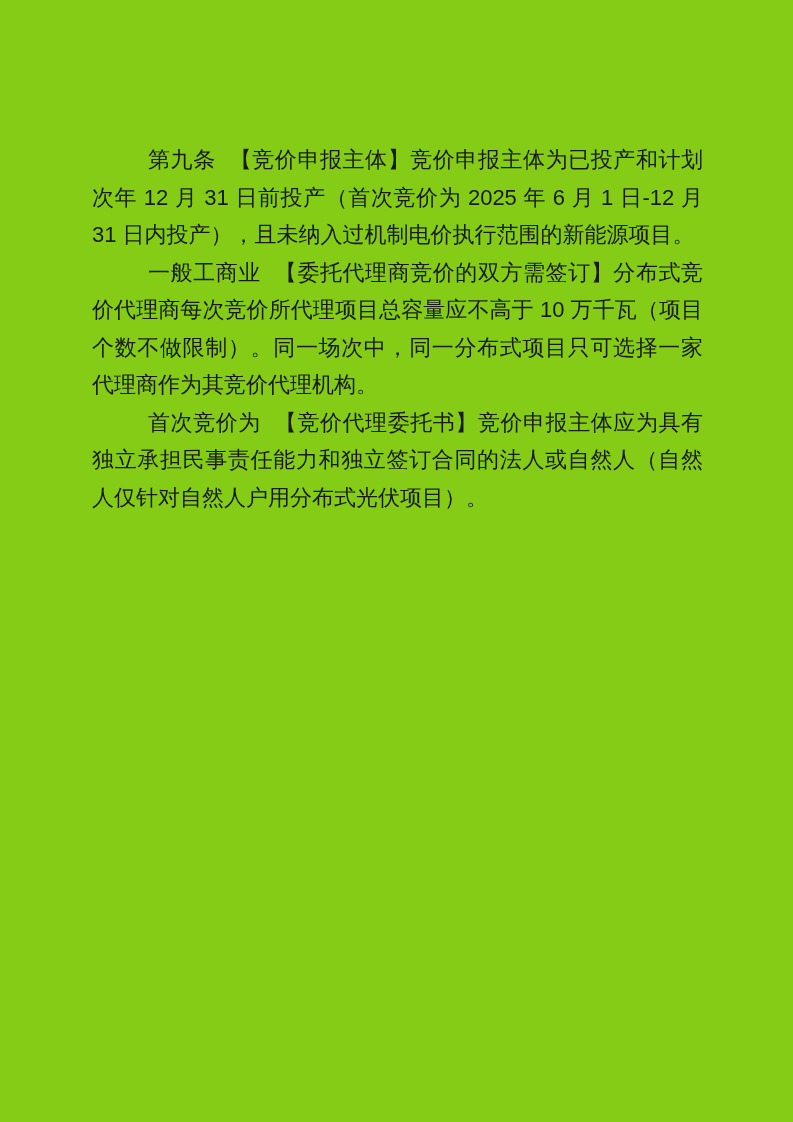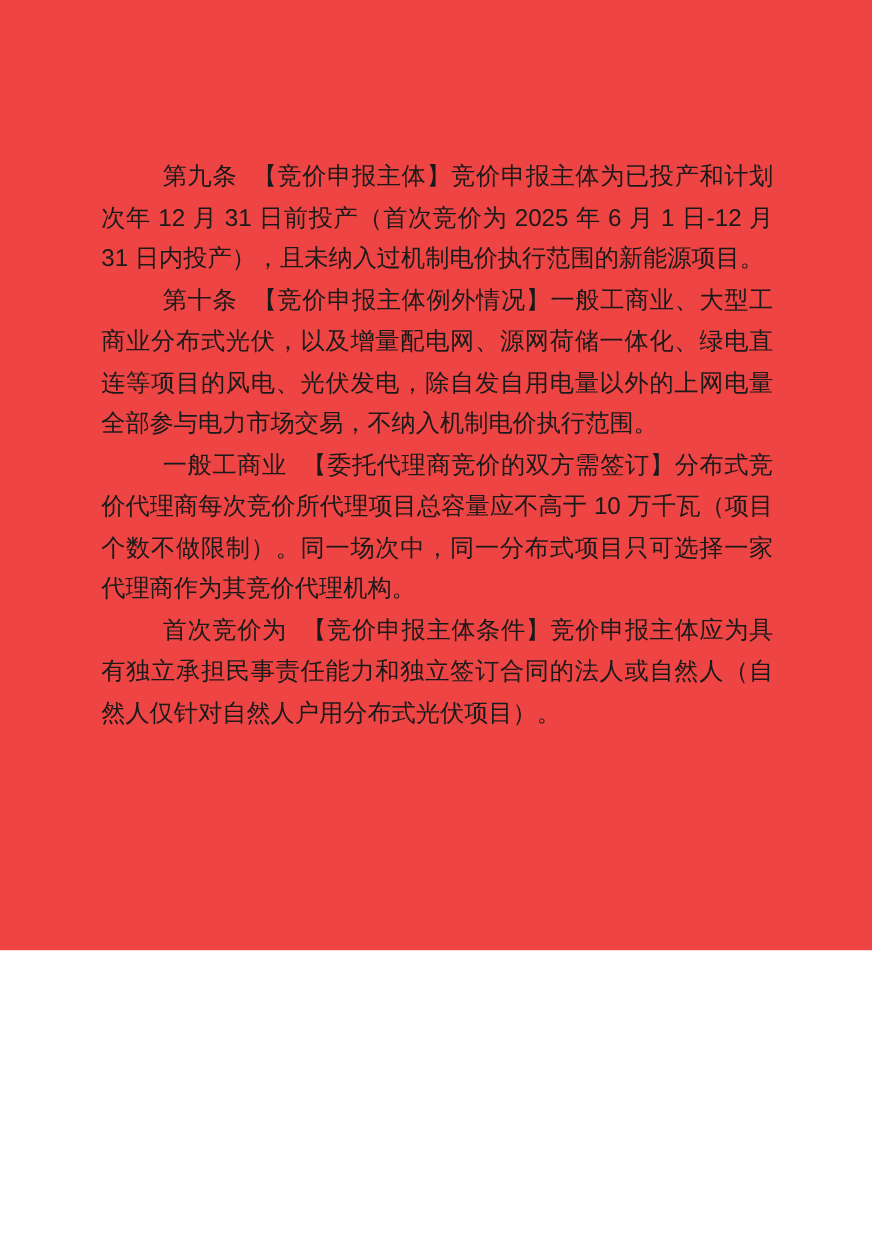--- a/index.html
+++ b/index.html
@@ -3,22 +3,22 @@
 <meta charset="utf-8">
 <style>
   html, body {
     margin: 0;
     padding: 0;
     background: #ffffff;
   }
   .page {
     position: relative;
     width: 793px;
-    height: 864px;
-    background: #ef4444;
+    height: 1122px;
+    background: #84cc16;
     overflow: hidden;
   }
   .text-block {
     position: absolute;
     left: 92px;
     top: 141px;
     width: 611px;
   }
   p.article {
     margin: 0;
@@ -37,17 +37,16 @@
   .article-title {
     font-weight: normal;
   }
 </style>
 </head>
 <body>
 
 <div class="page">
   <div class="text-block" id="articles">
       <p class="article"><span class="article-number">第九条</span><span class="article-title">【竞价申报主体】</span><span class="article-body">竞价申报主体为已投产和计划次年 12 月 31 日前投产（首次竞价为 2025 年 6 月 1 日-12 月 31 日内投产），且未纳入过机制电价执行范围的新能源项目。</span></p>
-      <p class="article"><span class="article-number">第十条</span><span class="article-title">【竞价申报主体例外情况】</span><span class="article-body">一般工商业、大型工商业分布式光伏，以及增量配电网、源网荷储一体化、绿电直连等项目的风电、光伏发电，除自发自用电量以外的上网电量全部参与电力市场交易，不纳入机制电价执行范围。</span></p>
       <p class="article"><span class="article-number">一般工商业</span><span class="article-title">【委托代理商竞价的双方需签订】</span><span class="article-body">分布式竞价代理商每次竞价所代理项目总容量应不高于 10 万千瓦（项目个数不做限制）。同一场次中，同一分布式项目只可选择一家代理商作为其竞价代理机构。</span></p>
-      <p class="article"><span class="article-number">首次竞价为</span><span class="article-title">【竞价申报主体条件】</span><span class="article-body">竞价申报主体应为具有独立承担民事责任能力和独立签订合同的法人或自然人（自然人仅针对自然人户用分布式光伏项目）。</span></p>
+      <p class="article"><span class="article-number">首次竞价为</span><span class="article-title">【竞价代理委托书】</span><span class="article-body">竞价申报主体应为具有独立承担民事责任能力和独立签订合同的法人或自然人（自然人仅针对自然人户用分布式光伏项目）。</span></p>
     </div>
 </div>
 
 </body></html>

